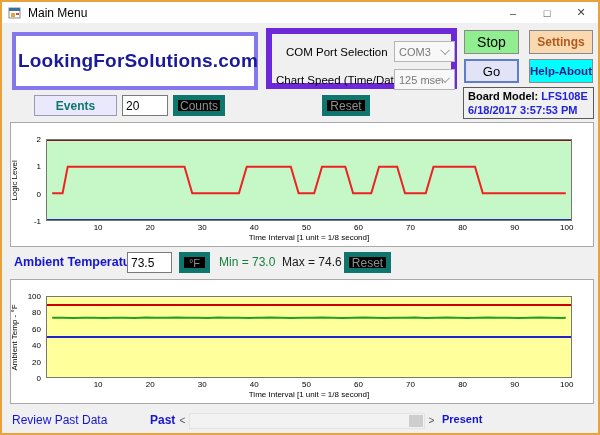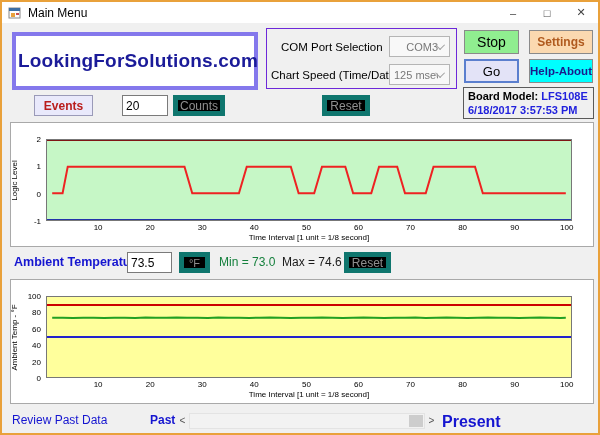--- a/index.html
+++ b/index.html
@@ -29,30 +29,30 @@
     position:absolute; left:10px; top:30px; width:246px; height:58px;
     background:#ffffff; border:4px solid #8478ec;
     display:flex; align-items:center;
   }
   #logo-box .logo-text {
     font-size:19px; font-weight:bold; color:#1b1b99; letter-spacing:0.2px; margin-left:2px;
   }
   
   #com-group {
     position:absolute; left:264px; top:26px; width:191px; height:61px;
-    border:1px solid #6d28d9; background:#f0f0f0;
+    border:6px solid #6d28d9; background:#f0f0f0;
   }
   .com-row { position:absolute; left:0; right:0; height:21px; display:flex; align-items:center; }
   .com-row .lbl { font-size:11.5px; color:#000; }
   .dropdown {
     position:absolute; left:122px; width:61px; height:21px;
     background:#f8f8f8; border:1px solid #b5b5b5; color:#787878;
     font-size:11px; display:flex; align-items:center; padding:0 4px; cursor:default;
   }
-  .dropdown .dd-text { flex:1; overflow:hidden; white-space:nowrap;text-align:right; }
+  .dropdown .dd-text { flex:1; overflow:hidden; white-space:nowrap; }
   .chev {
     width:7px; height:7px; border-left:1.5px solid #a0a0a0; border-bottom:1.5px solid #a0a0a0;
     transform:rotate(-45deg) translateY(-2px);
   }
   
   .btn {
     position:absolute; display:flex; align-items:center; justify-content:center;
     border:1px solid #8a8a8a; cursor:pointer; font-family:inherit;
   }
   #btn-stop   { left:462px; top:28px; width:55px; height:24px; background:#90ee90; font-size:14px; color:#000; }
@@ -61,22 +61,22 @@
   #btn-help   { left:527px; top:57px; width:64px; height:24px; background:#00ffff; font-size:11.5px; font-weight:bold; color:#1a1a8c; }
   
   #board-box {
     position:absolute; left:461px; top:85px; width:131px; height:32px;
     border:1px solid #5a5a5a; background:#f0f0f0; padding:1px 4px;
     font-size:11px; font-weight:bold; line-height:14px;
   }
   #board-box .model-val, #board-box .stamp { color:#2222dd; }
   
   #btn-events {
-    left:32px; top:93px; width:59px; height:21px; background:#e9e9fb;
-    font-size:12px; font-weight:bold; color:#b91c1c; border:1px solid #9a9ab8;
+    left:32px; top:93px; width:83px; height:21px; background:#e9e9fb;
+    font-size:12px; font-weight:bold; color:#0f766e; border:1px solid #9a9ab8;
   }
   .text-input {
     position:absolute; height:21px; border:1px solid #7a7a7a; background:#fff;
     font-size:12px; color:#000; padding:0 3px; font-family:inherit;
   }
   #events-count { left:120px; top:93px; width:46px; }
   .btn-disabled { background:#000000; color:#8f8f8f; border:5px solid #0f766e; cursor:default; }
   #btn-counts { left:171px; top:93px; width:52px; height:21px; font-size:12px; }
   #btn-reset1 { left:320px; top:93px; width:48px; height:21px; font-size:12px; }
   
@@ -114,21 +114,21 @@
   
   #ambient-label { position:absolute; left:12px; top:253px; font-size:12.5px; font-weight:bold; color:#1515d0; }
   #ambient-value { left:125px; top:250px; width:45px; }
   #btn-unit  { left:177px; top:250px; width:31px; height:21px; font-size:11px; }
   #min-text  { position:absolute; left:217px; top:253px; font-size:12px; color:#15803d; }
   #max-text  { position:absolute; left:280px; top:253px; font-size:12px; color:#1a1a1a; }
   #btn-reset2{ left:342px; top:250px; width:47px; height:21px; font-size:12px; }
   
   #review-label { position:absolute; left:10px; top:411px; font-size:12px; font-weight:normal; color:#1515d0; }
   #past-label   { position:absolute; left:148px; top:411px; font-size:12px; font-weight:bold; color:#1515d0; }
-  #present-label{ position:absolute; left:440px; top:411px; font-size:16px; font-weight:bold; color:#1515d0; }
+  #present-label{ position:absolute; left:440px; top:411px; font-size:11px; font-weight:bold; color:#1515d0; }
   #scrollbar {
     position:absolute; left:174px; top:410px; width:262px; height:17px;
     display:flex; align-items:center;
   }
   .sb-arrow {
     width:13px; height:17px; display:flex; align-items:center; justify-content:center;
     font-size:10px; color:#555; background:transparent; border:none; cursor:pointer;
   }
   .sb-track {
     position:relative; flex:1; height:16px; background:#f2f2f2; border:1px solid #e3e3e3;

